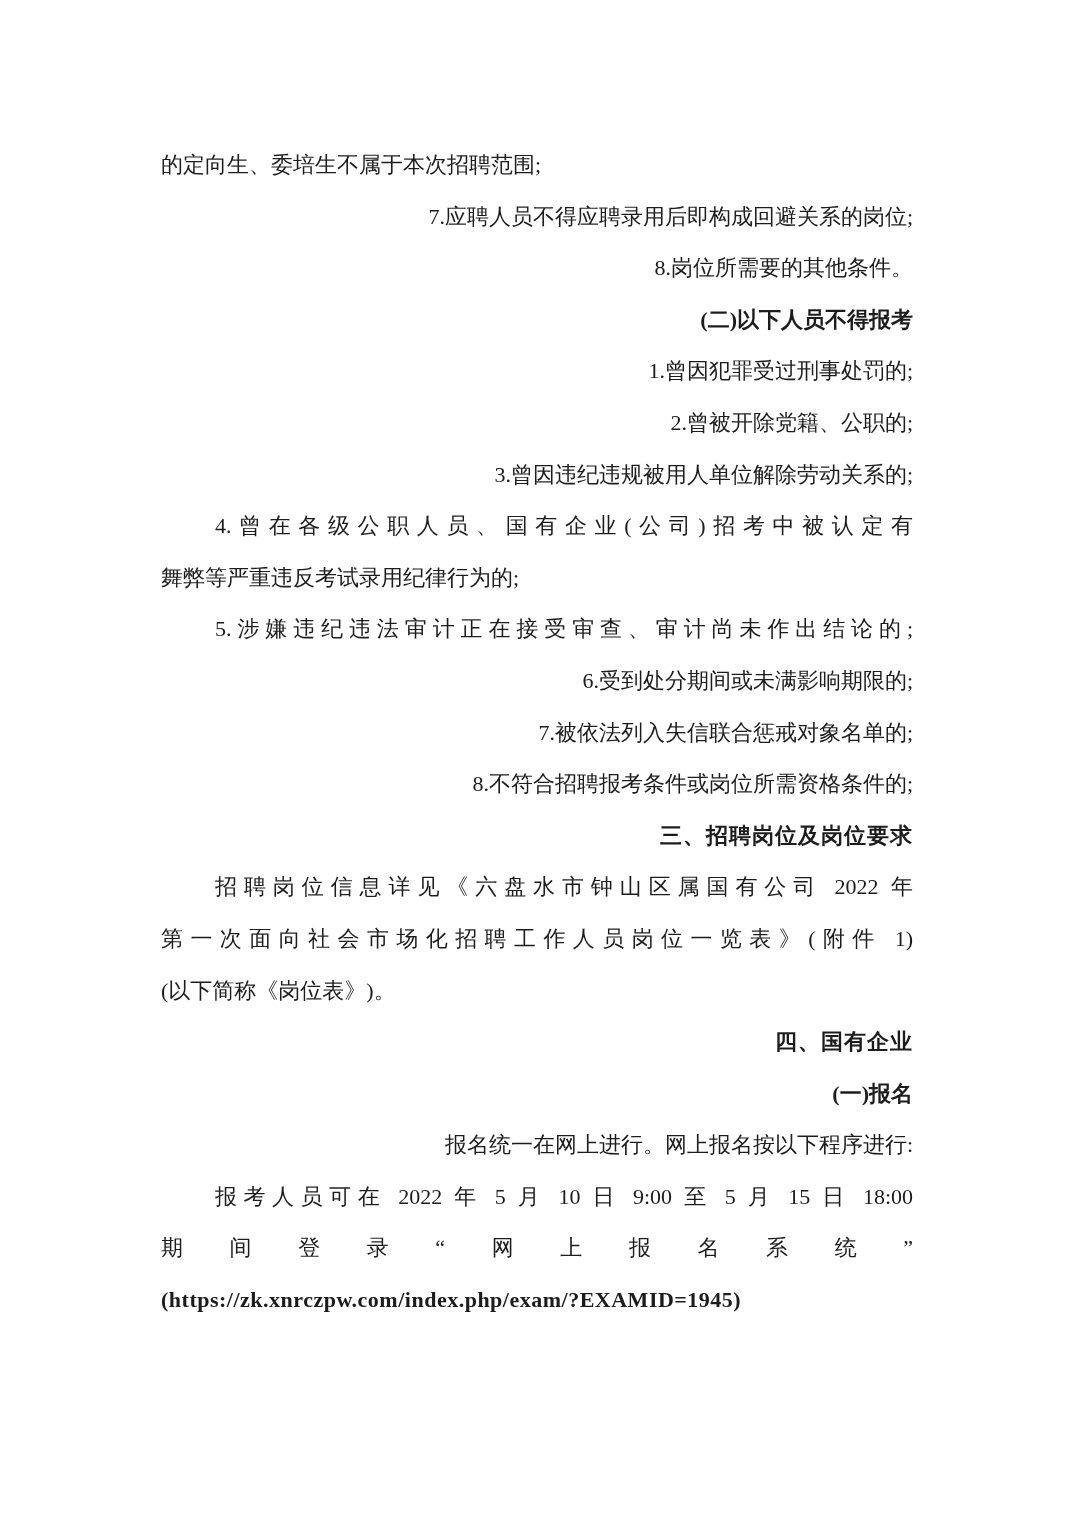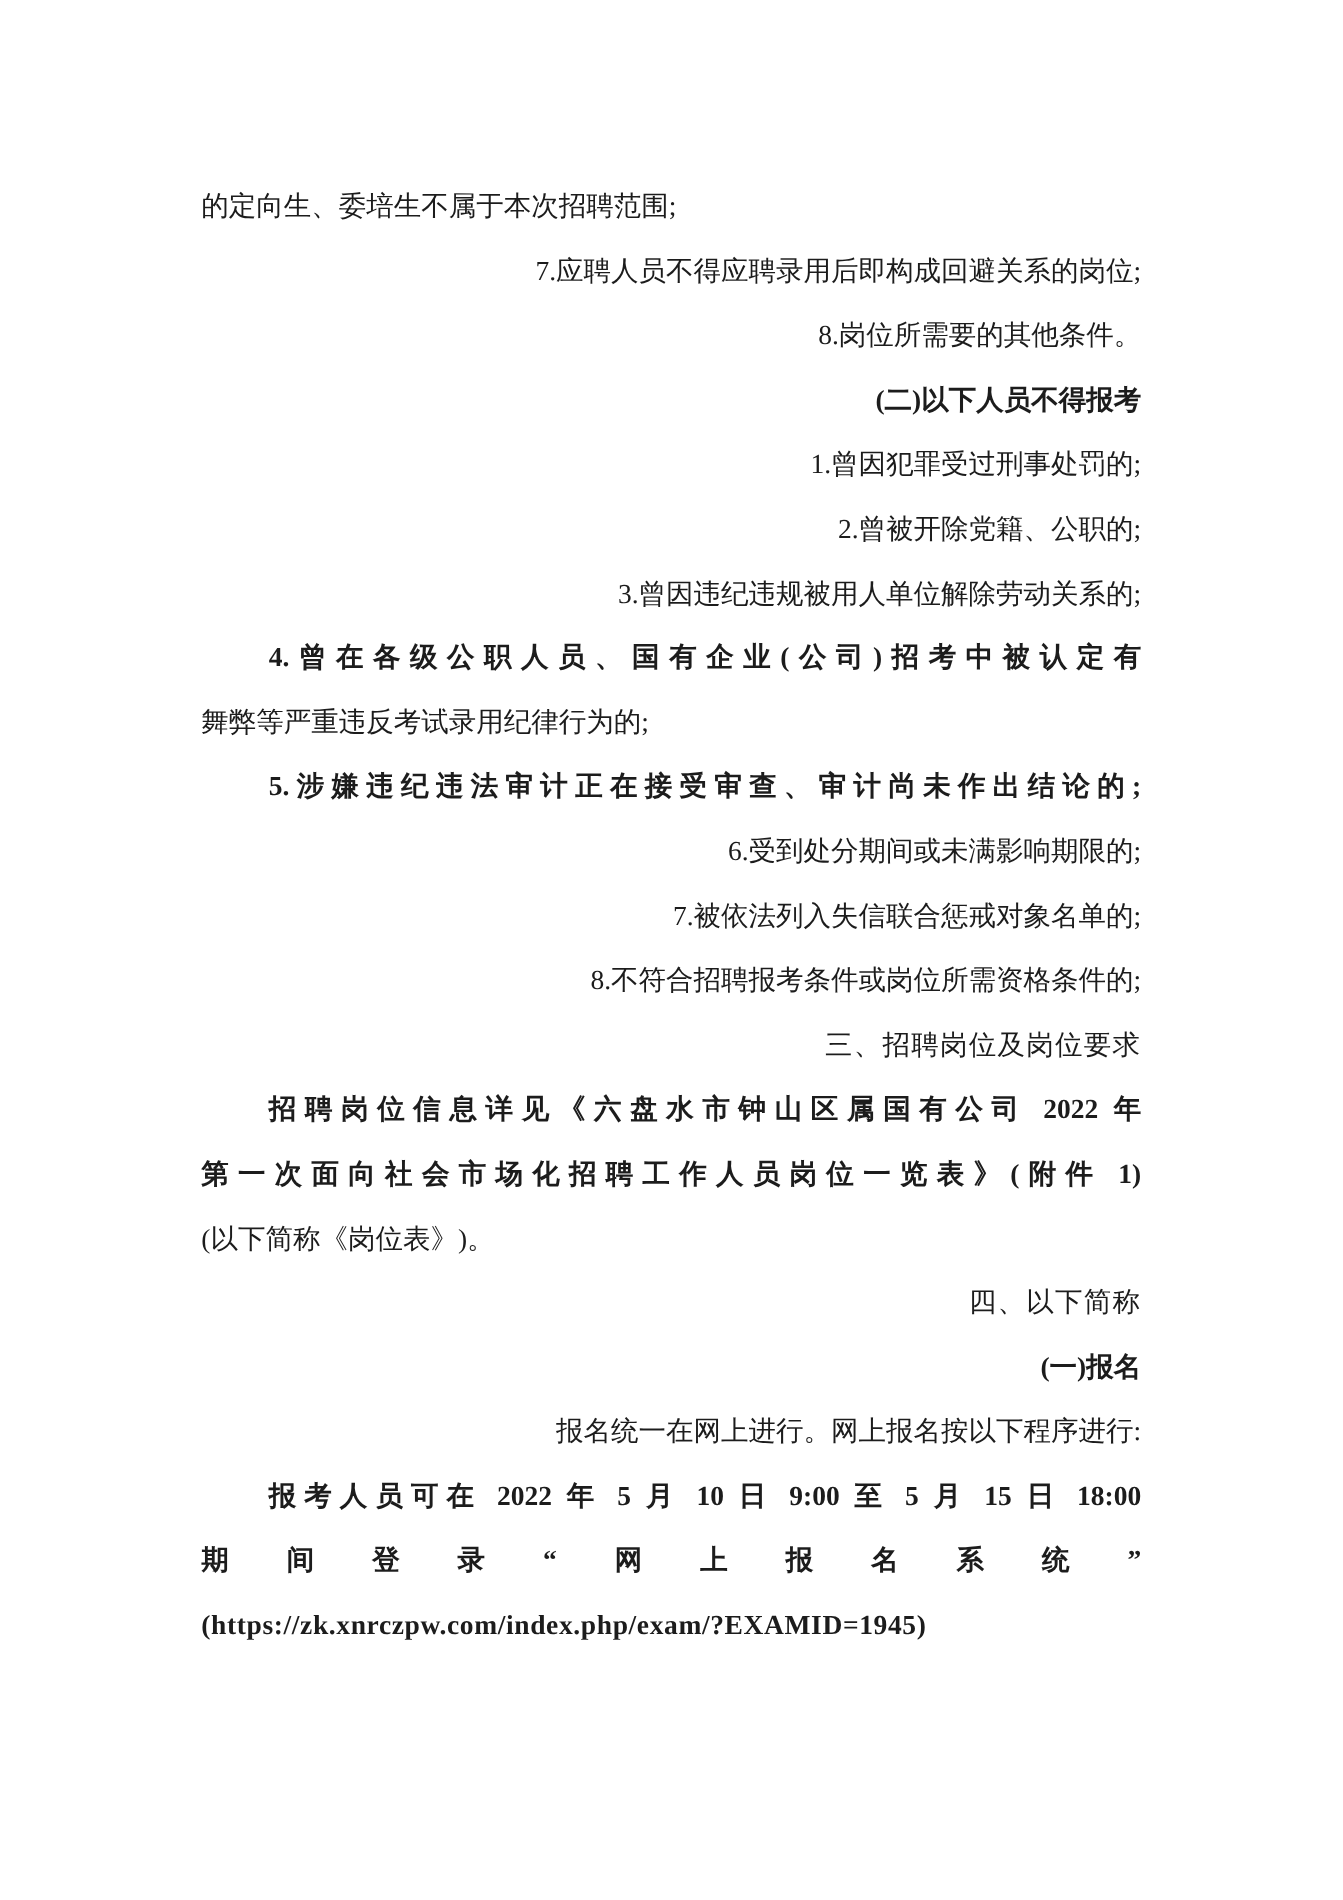--- a/index.html
+++ b/index.html
@@ -26,25 +26,24 @@
     height: 51.6px;
     white-space: nowrap;
     overflow: visible;
   }
   .ind { text-indent: 54px; text-align: right; }
   .fill {
     white-space: normal;
     text-align: justify;
     text-align-last: justify;
     overflow: hidden;
-    font-weight: bold;
   }
   .hei {
     font-family: "Liberation Sans", "DejaVu Sans", sans-serif;
-    font-weight: 400;
+    font-weight: 700;
     letter-spacing: 1px;
   }
   .kai { font-weight: 700; }
   .url { letter-spacing: 0.5px; font-weight: bold; }
 </style>
 </head>
 <body>
 
 <div class="page">
   <div class="doc">
@@ -58,20 +57,20 @@
     <p class="ln ind fill">4.曾在各级公职人员、国有企业(公司)招考中被认定有</p>
     <p class="ln">舞弊等严重违反考试录用纪律行为的;</p>
     <p class="ln ind fill">5.涉嫌违纪违法审计正在接受审查、审计尚未作出结论的;</p>
     <p class="ln ind">6.受到处分期间或未满影响期限的;</p>
     <p class="ln ind">7.被依法列入失信联合惩戒对象名单的;</p>
     <p class="ln ind">8.不符合招聘报考条件或岗位所需资格条件的;</p>
     <p class="ln ind hei">三、招聘岗位及岗位要求</p>
     <p class="ln ind fill">招聘岗位信息详见《六盘水市钟山区属国有公司 2022 年</p>
     <p class="ln fill">第一次面向社会市场化招聘工作人员岗位一览表》(附件 1)</p>
     <p class="ln">(以下简称《岗位表》)。</p>
-    <p class="ln ind hei">四、以下简称</p>
+    <p class="ln ind hei">四、国有企业</p>
     <p class="ln ind kai">(一)报名</p>
     <p class="ln ind">报名统一在网上进行。网上报名按以下程序进行:</p>
     <p class="ln ind fill">报考人员可在 2022 年 5 月 10 日 9:00 至 5 月 15 日 18:00</p>
     <p class="ln fill">期间登录“网上报名系统”</p>
     <p class="ln url">(https://zk.xnrczpw.com/index.php/exam/?EXAMID=1945)</p>
   </div>
 </div>
 
 </body></html>

